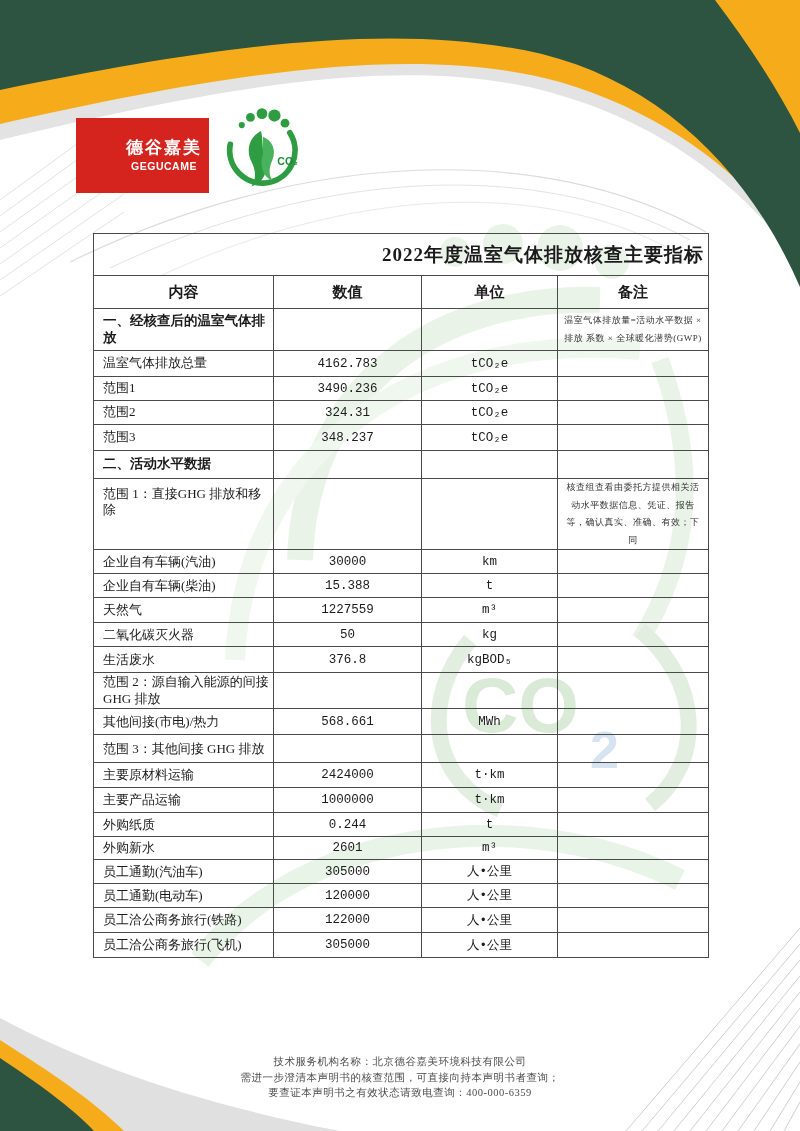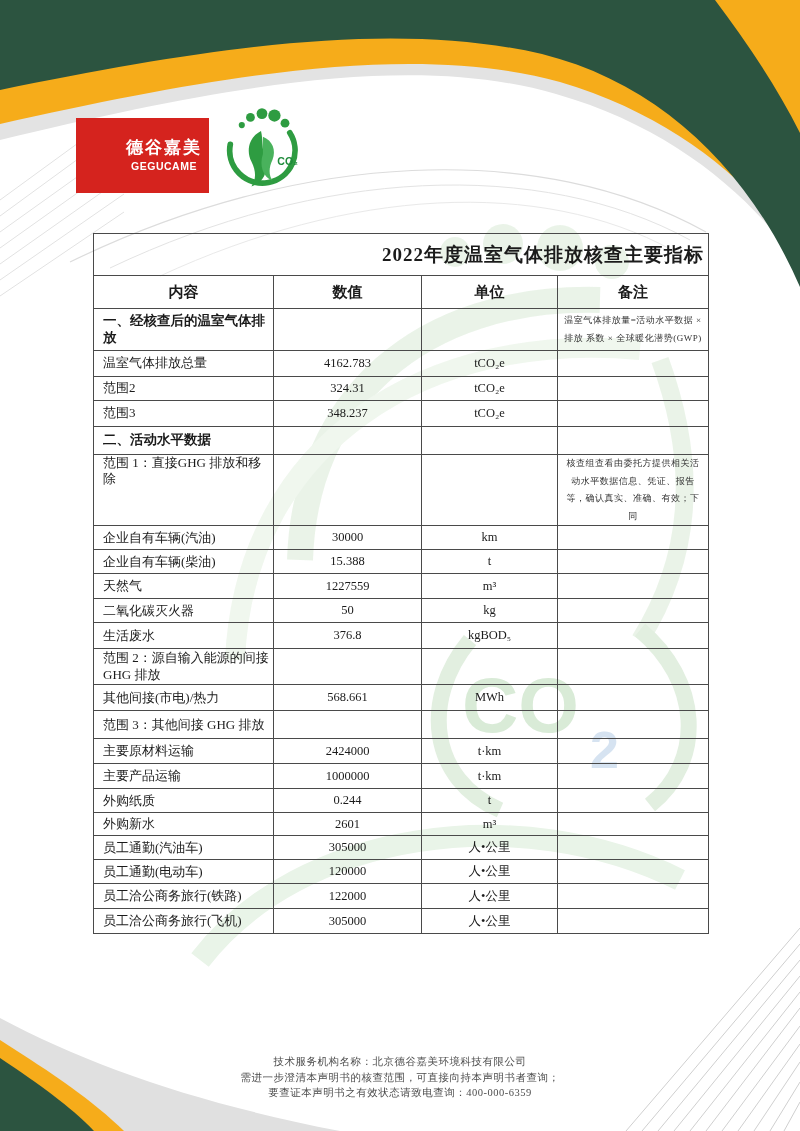--- a/index.html
+++ b/index.html
@@ -30,26 +30,26 @@
   #report td,#report th{
     border:1px solid #4a4a4a;padding:0 4px;overflow:hidden;
     font-weight:normal;background:transparent;
   }
   #report td.title-cell{
     text-align:right;font-size:19px;font-weight:bold;letter-spacing:1px;
   }
   #report th{font-size:15px;font-weight:bold;text-align:center;}
   #report td.lbl{font-size:13px;text-align:left;padding-left:9px;line-height:1.25;}
   #report tr.section td.lbl{font-weight:bold;font-size:13.5px;}
-  #report td.val,#report td.unit{font-size:12.5px;text-align:center;}
+  #report td.val,#report td.unit{font-size:12.5px;text-align:center;font-family:Liberation Mono, monospace;}
   #report td.note{
     font-size:9px;color:#333333;text-align:center;line-height:1.95;
     letter-spacing:.5px;padding:0 5px;
   }
-  #report tr.sub1 td.lbl{vertical-align:top;padding-top:0;font-family:Liberation Serif, serif;}
+  #report tr.sub1 td.lbl{vertical-align:top;padding-top:7px;font-family:Liberation Serif, serif;}
   
   #footer{
     position:absolute;left:0;top:1054px;width:800px;z-index:2;
     text-align:center;font-size:10.5px;color:#4d4d4d;line-height:15.5px;
     letter-spacing:.5px;
   }
 </style>
 </head>
 <body>
 
@@ -154,20 +154,26 @@
       <td class="unit"></td>
       <td class="note">温室气体排放量=活动水平数据 × 排放 系数 × 全球暖化潜势(GWP)</td>
     </tr>
     <tr style="height:26px">
       <td class="lbl">温室气体排放总量</td>
       <td class="val">4162.783</td>
       <td class="unit">tCO₂e</td>
       <td class="note"></td>
     </tr>
     <tr style="height:24px">
+      <td class="lbl">范围1</td>
+      <td class="val">3490.236</td>
+      <td class="unit">tCO₂e</td>
+      <td class="note"></td>
+    </tr>
+    <tr style="height:24px">
       <td class="lbl">范围2</td>
       <td class="val">324.31</td>
       <td class="unit">tCO₂e</td>
       <td class="note"></td>
     </tr>
     <tr style="height:26px">
       <td class="lbl">范围3</td>
       <td class="val">348.237</td>
       <td class="unit">tCO₂e</td>
       <td class="note"></td>

